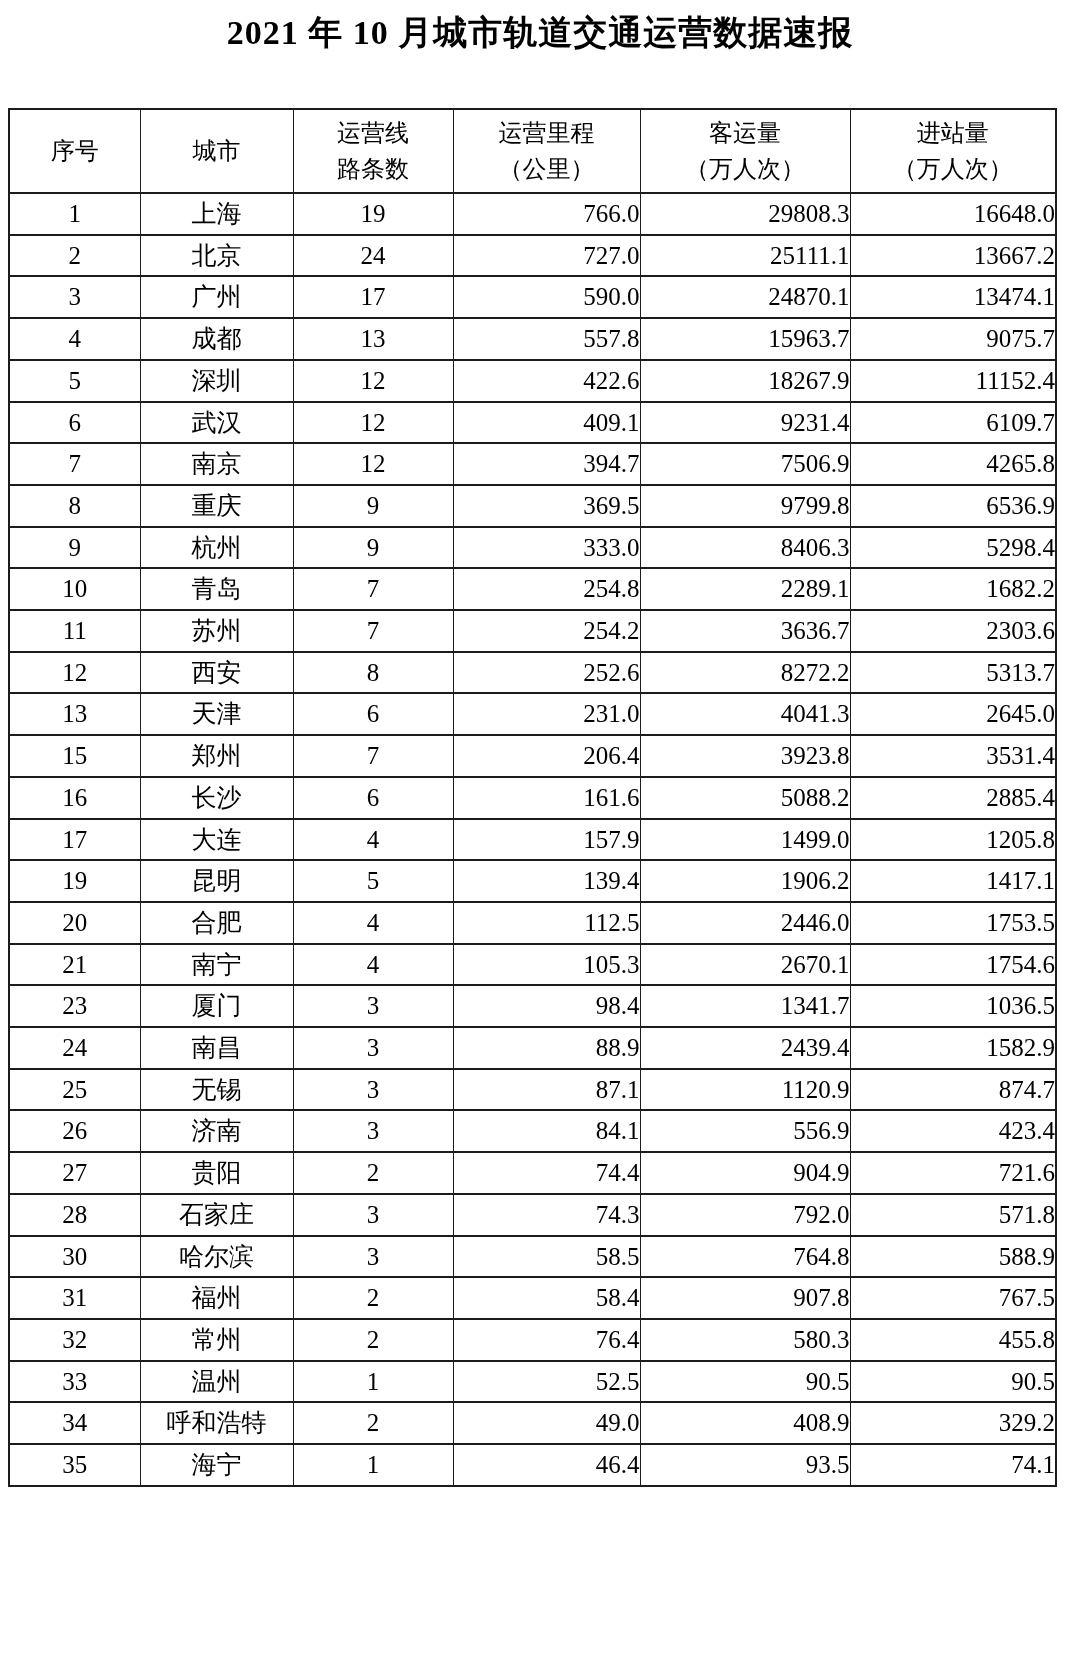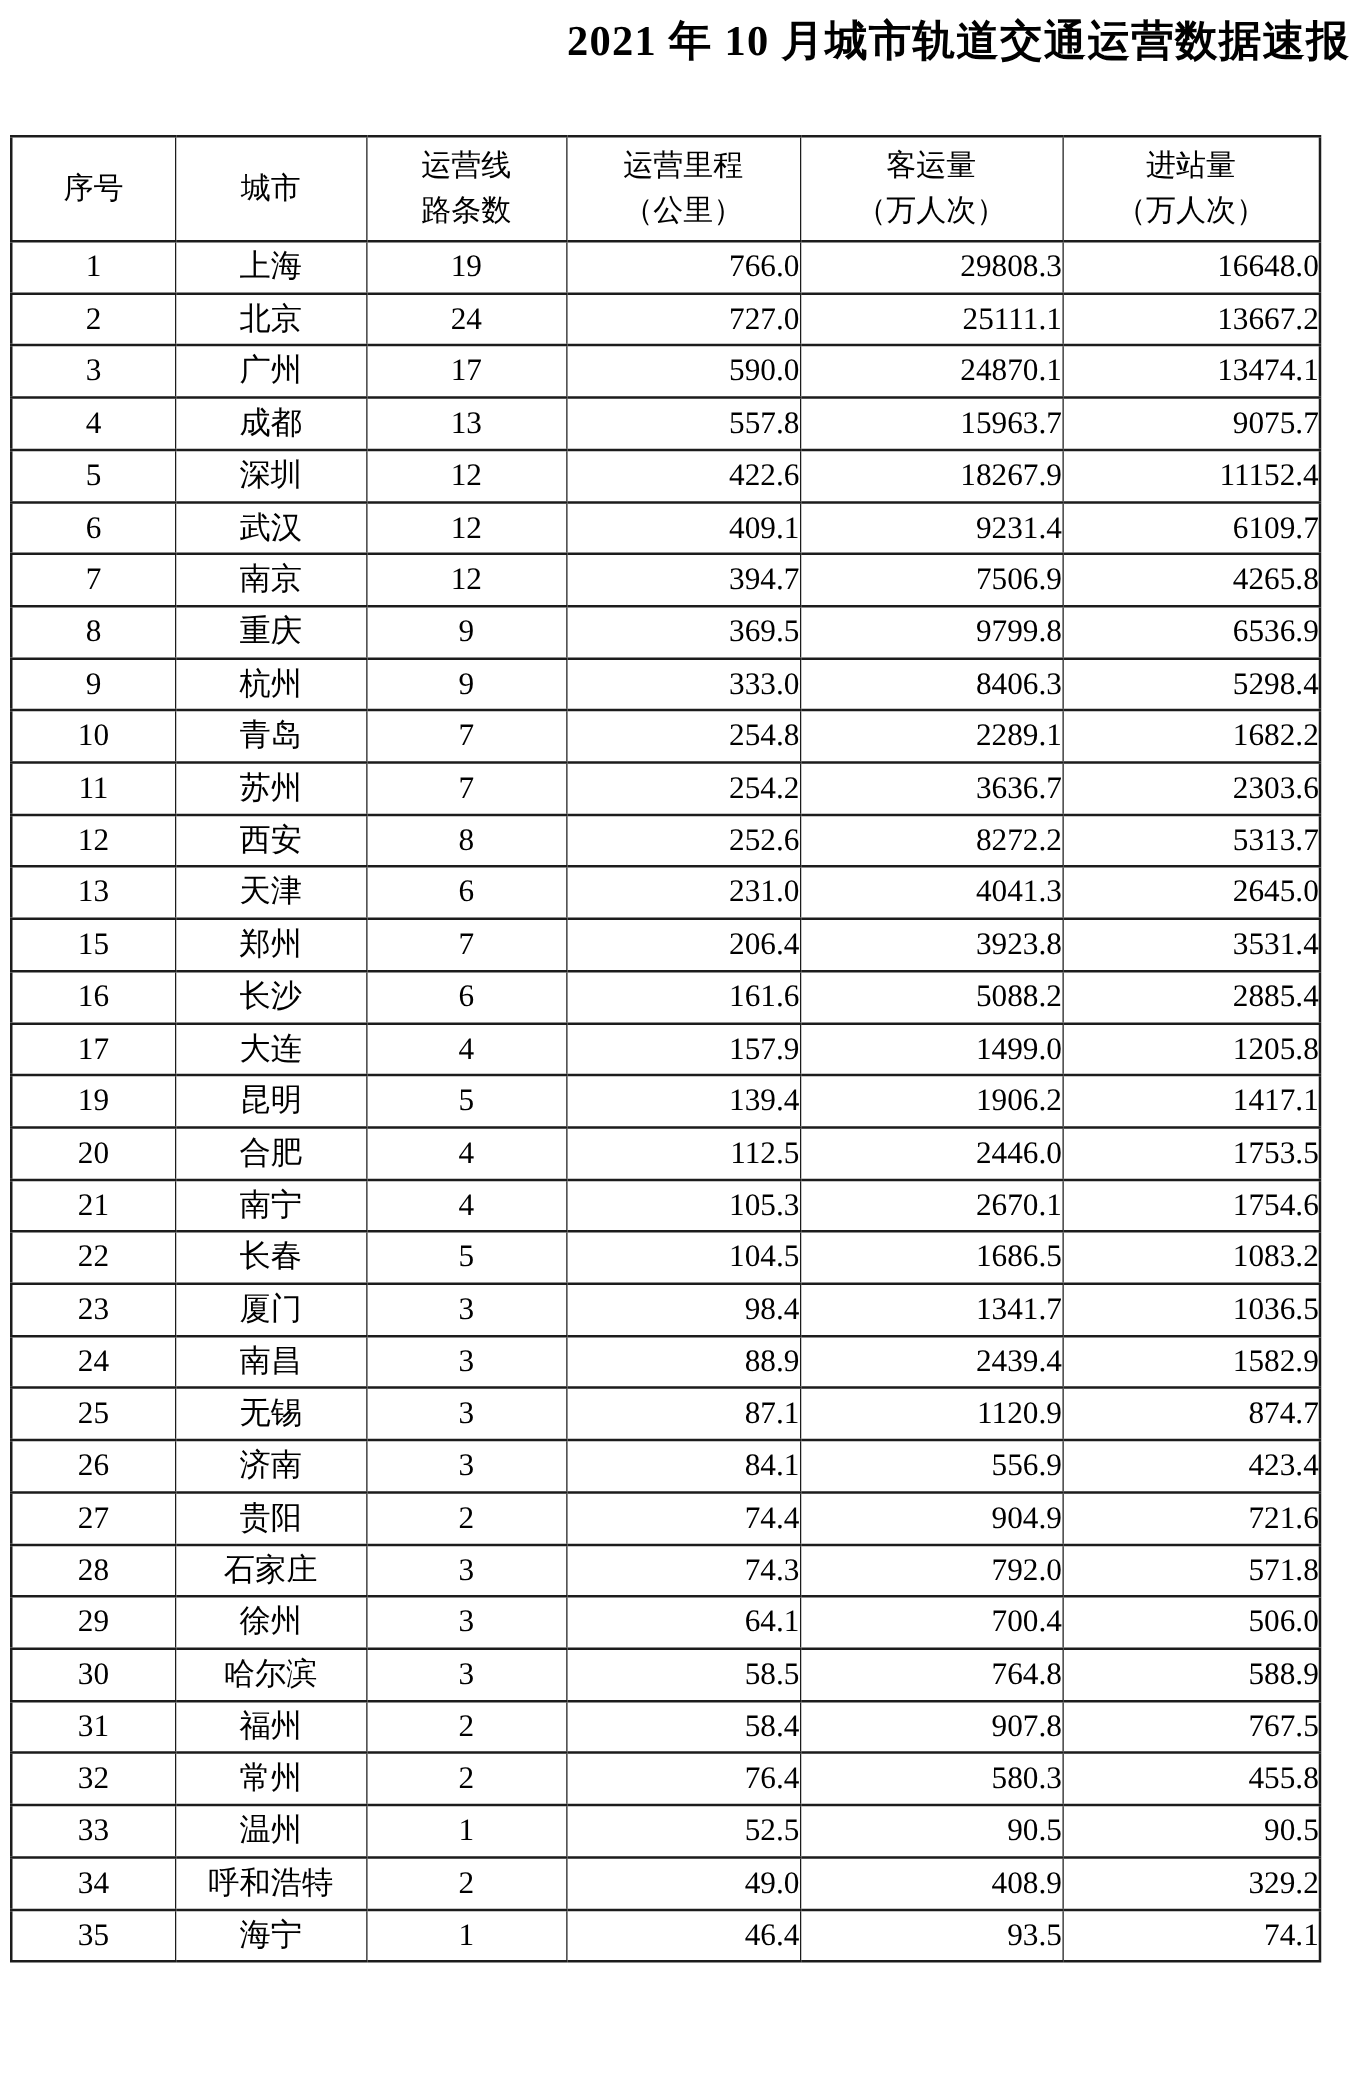--- a/index.html
+++ b/index.html
@@ -15,21 +15,21 @@
     color: #000000;
     font-family: "Liberation Serif", "DejaVu Serif", serif;
     overflow: hidden;
   }
   .title {
     position: absolute;
     top: 10px;
     left: 0;
     width: 100%;
     margin: 0;
-    text-align: right;
+    text-align: center;
     font-size: 34px;
     font-weight: bold;
     letter-spacing: 1px;
     color: #000000;
   }
   table.data-table {
     position: absolute;
     top: 108px;
     left: 8px;
     width: 1047px;
@@ -257,28 +257,20 @@
         </tr>
         <tr>
           <td class="col-index">21</td>
           <td class="col-city">南宁</td>
           <td class="col-line-count">4</td>
           <td class="col-mileage">105.3</td>
           <td class="col-passenger-volume">2670.1</td>
           <td class="col-entry-volume">1754.6</td>
         </tr>
         <tr>
-          <td class="col-index">22</td>
-          <td class="col-city">长春</td>
-          <td class="col-line-count">5</td>
-          <td class="col-mileage">104.5</td>
-          <td class="col-passenger-volume">1686.5</td>
-          <td class="col-entry-volume">1083.2</td>
-        </tr>
-        <tr>
           <td class="col-index">23</td>
           <td class="col-city">厦门</td>
           <td class="col-line-count">3</td>
           <td class="col-mileage">98.4</td>
           <td class="col-passenger-volume">1341.7</td>
           <td class="col-entry-volume">1036.5</td>
         </tr>
         <tr>
           <td class="col-index">24</td>
           <td class="col-city">南昌</td>
@@ -313,28 +305,20 @@
         </tr>
         <tr>
           <td class="col-index">28</td>
           <td class="col-city">石家庄</td>
           <td class="col-line-count">3</td>
           <td class="col-mileage">74.3</td>
           <td class="col-passenger-volume">792.0</td>
           <td class="col-entry-volume">571.8</td>
         </tr>
         <tr>
-          <td class="col-index">29</td>
-          <td class="col-city">徐州</td>
-          <td class="col-line-count">3</td>
-          <td class="col-mileage">64.1</td>
-          <td class="col-passenger-volume">700.4</td>
-          <td class="col-entry-volume">506.0</td>
-        </tr>
-        <tr>
           <td class="col-index">30</td>
           <td class="col-city">哈尔滨</td>
           <td class="col-line-count">3</td>
           <td class="col-mileage">58.5</td>
           <td class="col-passenger-volume">764.8</td>
           <td class="col-entry-volume">588.9</td>
         </tr>
         <tr>
           <td class="col-index">31</td>
           <td class="col-city">福州</td>

